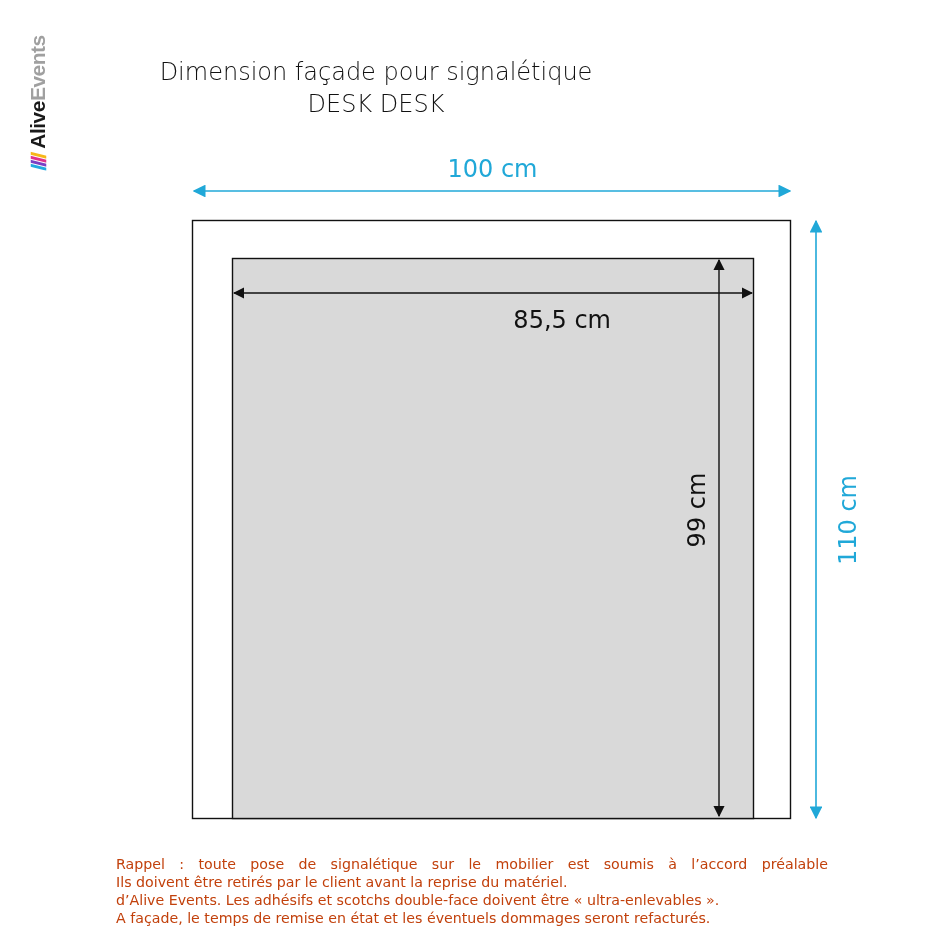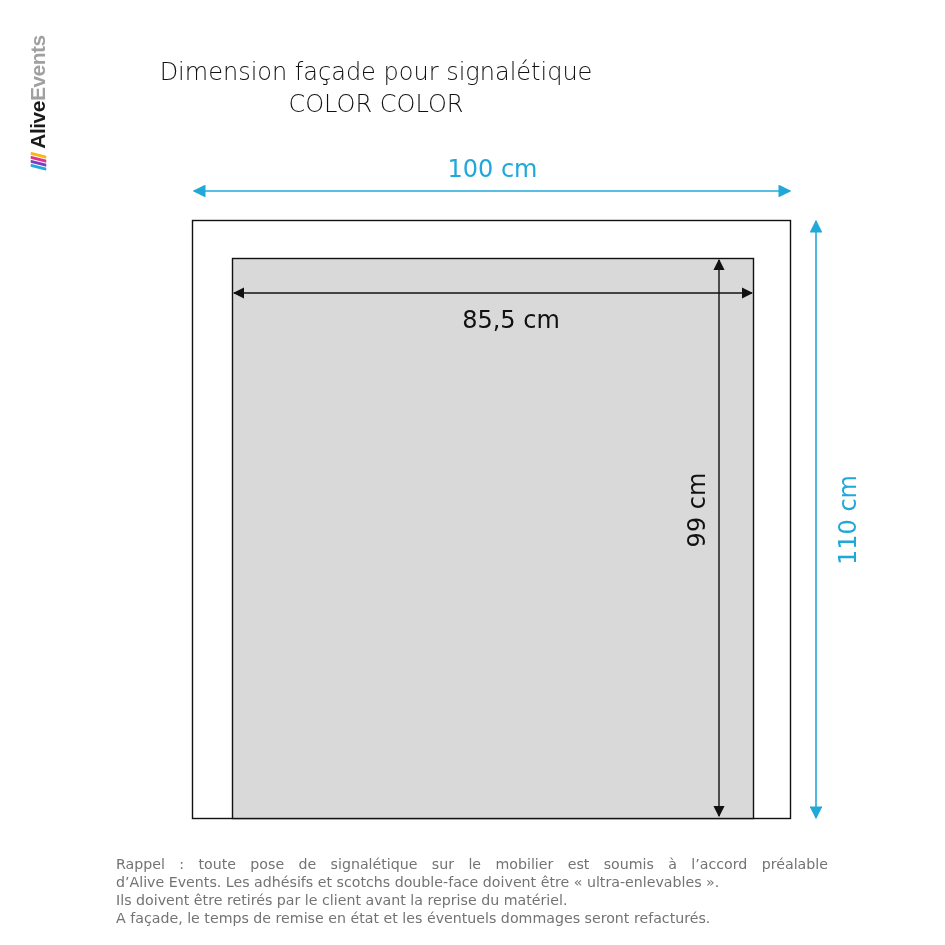--- a/index.html
+++ b/index.html
@@ -62,21 +62,21 @@
       position: absolute;
       font-family: "DejaVu Sans", sans-serif;
       white-space: nowrap;
       line-height: 1;
     }
     .lbl-100 {
       left: 0; width: 985px; text-align: center;
       top: 157px; font-size: 24px; color: #20a8d8;
     }
     .lbl-855 {
-      left: 411px; width: 200px; text-align: center;
+      left: 411px; width: 200px; text-align: right;
       top: 308px; font-size: 24px; color: #111;
     }
     .lbl-99 {
       left: 697px; top: 510px;
       transform: translate(-50%, -50%) rotate(-90deg);
       font-size: 24px; color: #111;
     }
     .lbl-110 {
       left: 848px; top: 520px;
       transform: translate(-50%, -50%) rotate(-90deg);
@@ -84,21 +84,21 @@
     }
 
     .notice {
       position: absolute;
       left: 116px;
       top: 855px;
       width: 712px;
       font-family: "DejaVu Sans", sans-serif;
       font-size: 14.2px;
       line-height: 18px;
-      color: #737373;
+      color: #c2410c;
     }
     .notice p {
       margin: 0;
       white-space: nowrap;
     }
     .notice .justify {
       text-align: justify;
       text-align-last: justify;
       white-space: normal;
       word-spacing: 2px;
@@ -113,21 +113,21 @@
     <svg class="logo-stripes" width="20" height="16" viewBox="0 0 20 16">
       <polygon points="0,16 4,0 7,0 3,16" fill="#22a9e0"></polygon>
       <polygon points="4,16 8,0 11,0 7,16" fill="#7b3fc4"></polygon>
       <polygon points="8,16 12,0 15,0 11,16" fill="#e0328c"></polygon>
       <polygon points="12,16 16,0 19,0 15,16" fill="#f7b718"></polygon>
     </svg><span class="logo-alive">Alive</span><span class="logo-events">Events</span>
   </div>
 </div>
 
 <div class="title title-line1">Dimension façade pour signalétique</div>
-<div class="title title-line2">COLOR COLOR</div>
+<div class="title title-line2">DESK DESK</div>
 
 <svg class="diagram" width="945" height="945" viewBox="0 0 945 945">
   <defs>
     <marker id="arrBlue" viewBox="0 0 10 10" refX="9" refY="5" markerWidth="8" markerHeight="8" orient="auto-start-reverse">
       <path d="M0,0 L10,5 L0,10 z" fill="#20a8d8"></path>
     </marker>
     <marker id="arrBlack" viewBox="0 0 10 10" refX="9" refY="5" markerWidth="8" markerHeight="8" orient="auto-start-reverse">
       <path d="M0,0 L10,5 L0,10 z" fill="#111111"></path>
     </marker>
   </defs>
@@ -145,16 +145,16 @@
   <line x1="719" y1="260" x2="719" y2="816" stroke="#111111" stroke-width="1.4" marker-start="url(#arrBlack)" marker-end="url(#arrBlack)"></line>
 </svg>
 
 <div class="dim-label lbl-100">100 cm</div>
 <div class="dim-label lbl-855">85,5 cm</div>
 <div class="dim-label lbl-99">99 cm</div>
 <div class="dim-label lbl-110">110 cm</div>
 
 <div class="notice">
   <p class="justify">Rappel : toute pose de signalétique sur le mobilier est soumis à l’accord préalable</p>
+  <p>Ils doivent être retirés par le client avant la reprise du matériel.</p>
   <p>d’Alive Events. Les adhésifs et scotchs double-face doivent être « ultra-enlevables ».</p>
-  <p>Ils doivent être retirés par le client avant la reprise du matériel.</p>
   <p><span>A façade, </span><b>le temps de remise en état et les éventuels dommages seront refacturés.</b></p>
 </div>
 
 </body></html>

